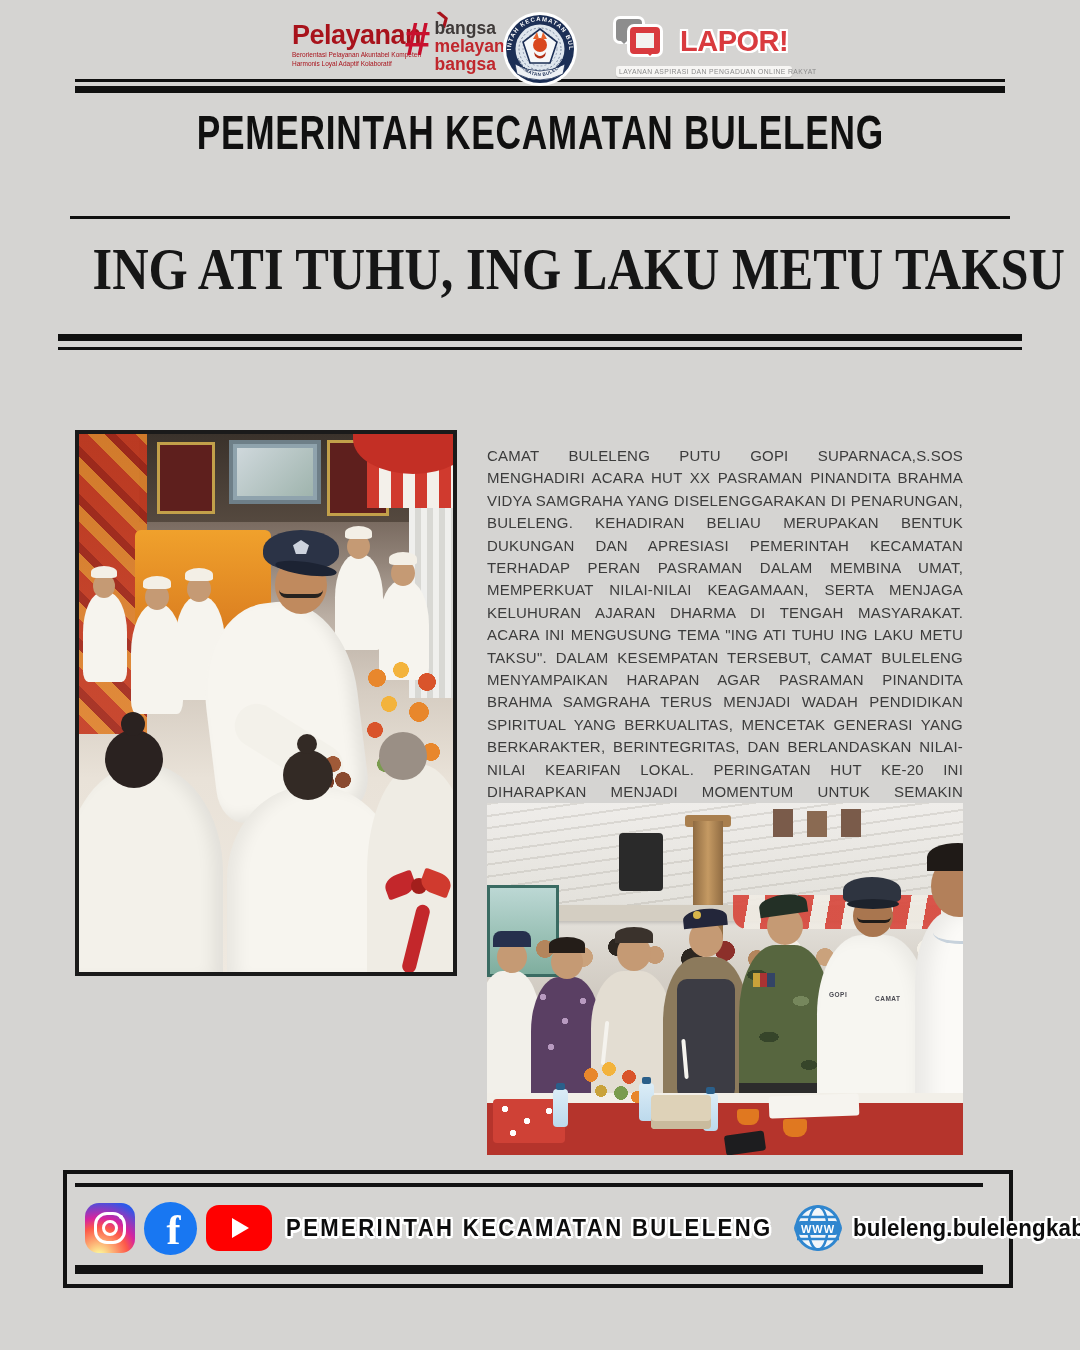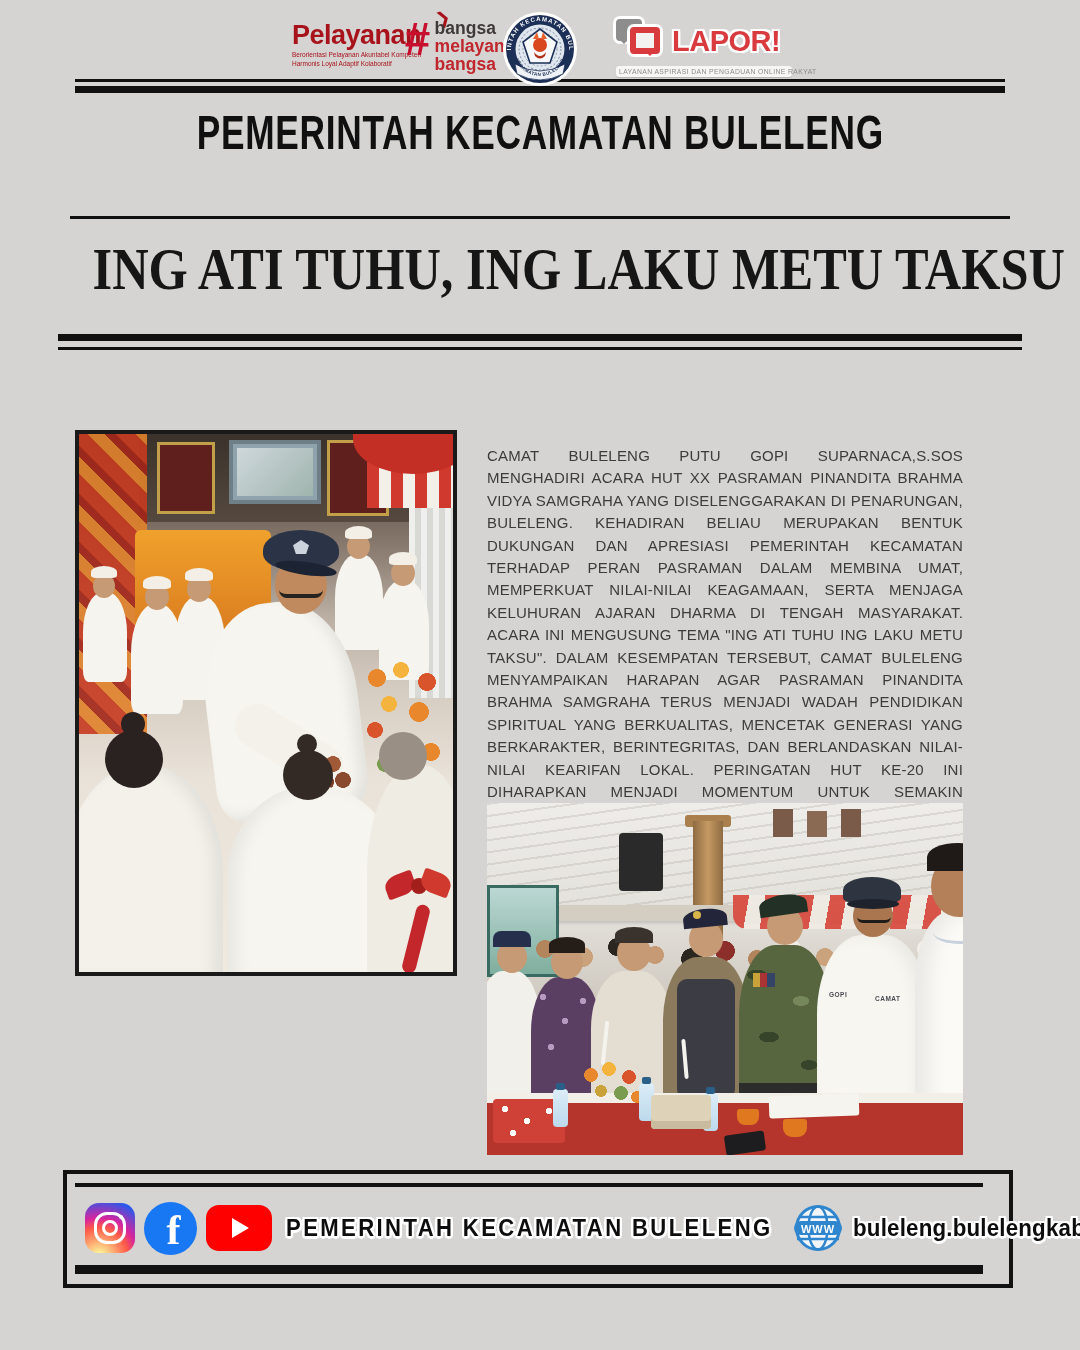--- a/index.html
+++ b/index.html
@@ -18,21 +18,21 @@
   .hl-dark{color:#3f3a39;}
   .hl-red{color:#c0272d;}
   .seal{left:501px;top:8px;width:78px;height:82px;z-index:3;}
   .lapor{left:616px;top:20px;width:176px;}
   .lapor-row{display:flex;align-items:center;height:42px;}
   .bubble-wrap{position:relative;width:52px;height:44px;}
   .bubble-gray{position:absolute;left:0;top:0;width:26px;height:22px;background:#8d8d8d;border-radius:4px;box-shadow:0 0 0 3px #fff;}
   .bubble-gray::after{content:"";position:absolute;left:3px;bottom:-8px;border:5px solid transparent;border-top-color:#8d8d8d;}
   .bubble-red{position:absolute;left:14px;top:8px;width:18px;height:15px;background:#f3f2f0;border:6px solid #d93a3e;border-radius:4px;box-shadow:0 0 0 3px #fff;}
   .bubble-red::after{content:"";position:absolute;right:-2px;bottom:-14px;border:6px solid transparent;border-top-color:#d93a3e;}
-  .lapor-title{font-size:29px;font-weight:bold;color:#d93a3e;letter-spacing:-0.5px;margin-left:4px;
+  .lapor-title{font-size:29px;font-weight:bold;color:#d93a3e;letter-spacing:-0.5px;margin-left:12px;
     text-shadow:-2px -2px 0 #fff,2px -2px 0 #fff,-2px 2px 0 #fff,2px 2px 0 #fff,0 2px 0 #fff,0 -2px 0 #fff,2px 0 0 #fff,-2px 0 0 #fff;}
   .lapor-sub{margin-top:4px;background:#f7f6f4;border-radius:3px;padding:2px 3px;font-size:6.8px;color:#8a8a8a;
              letter-spacing:0.4px;text-align:center;white-space:nowrap;box-shadow:0 1px 1px rgba(0,0,0,.15);}
   .hline-thin{left:75px;width:930px;top:79px;height:3px;background:#101010;z-index:1;}
   .hline-thick{left:75px;width:930px;top:86px;height:7px;background:#101010;z-index:1;}
 
   
   .masthead-title{top:104px;left:0;width:100%;text-align:center;font-weight:bold;font-size:49px;color:#101010;}
   .cond-73{display:inline-block;transform:scaleX(0.72);transform-origin:50% 50%;white-space:nowrap;letter-spacing:1px;}
   .rule-1{top:216px;left:70px;width:940px;height:3px;background:#101010;}

